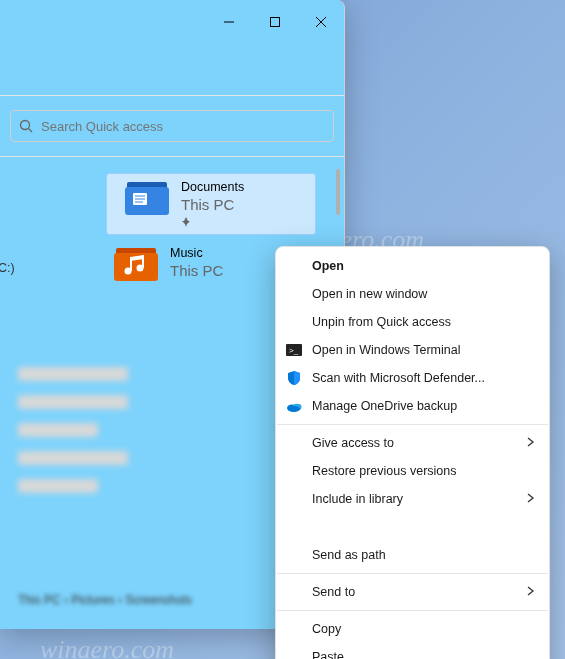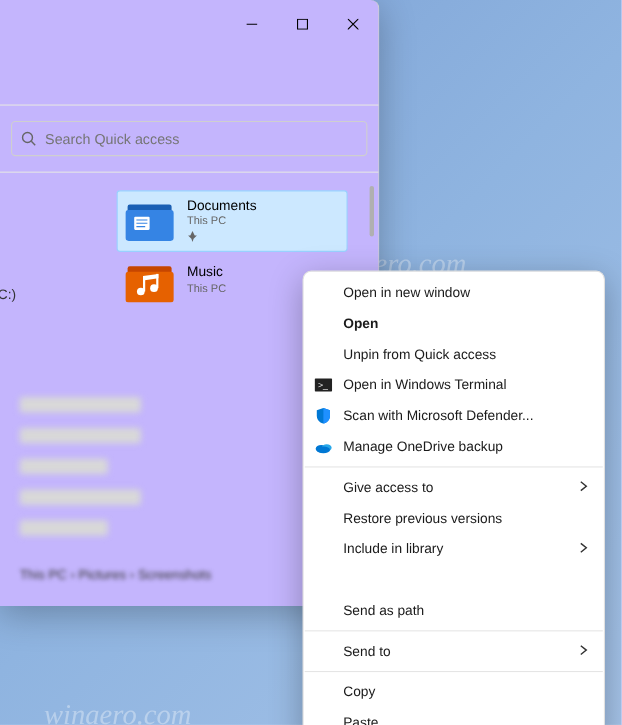--- a/index.html
+++ b/index.html
@@ -15,22 +15,22 @@
   }
   .wm1 { top: 85px; left: 40px; }
   .wm2 { top: 225px; left: -20px; }
   .wm2b { top: 225px; left: 290px; }
   .wm3 { top: 360px; left: 40px; }
   .wm4 { top: 498px; left: -20px; }
   .wm5 { top: 635px; left: 40px; }
 
   
   .explorer {
-    position: absolute; top: 0; left: 0; width: 345px; height: 551px;
-    background: #c4b5fd; border-radius: 0 8px 8px 0;
+    position: absolute; top: 0; left: 0; width: 345px; height: 629px;
+    background: #7dd3fc; border-radius: 0 8px 8px 0;
     box-shadow: 0 8px 32px rgba(0,0,0,0.25);
     border-right: 1px solid #d0d0d0;
   }
   .titlebar {
     height: 44px; display: flex; justify-content: flex-end; align-items: center;
   }
   .win-btn {
     width: 46px; height: 32px; display: flex; align-items: center; justify-content: center;
     color: #000;
   }
@@ -54,27 +54,27 @@
   .scrollbar {
     position: absolute; right: 4px; top: 12px; width: 4px; height: 46px;
     background: #b0b0b0; border-radius: 2px;
   }
   .folder-item {
     display: flex; align-items: flex-start; gap: 12px;
     padding: 6px 8px; margin: 4px 6px 4px 100px; border-radius: 3px;
     width: 210px;
   }
   .folder-item.selected {
-    background: #cce8ff; border: 1px solid #99d1ff; padding: 5px 7px; align-items: center;
+    background: #cce8ff; border: 1px solid #99d1ff; padding: 5px 18px;
   }
   .folder-icon {
     width: 44px; height: 36px; flex-shrink: 0;
   }
   .folder-text .name { font-size: 12.5px; color: #000; line-height: 1.3; }
-  .folder-text .loc { font-size: 10px; color: #666; line-height: 1.3; }
+  .folder-text .loc { font-size: 15px; color: #666; line-height: 1.3; }
   .folder-text .pin { font-size: 10px; color: #666; margin-top: 2px; }
   .drive-label {
     position: absolute; left: -2px; top: 104px; color: #333; font-size: 12.5px;
   }
   .blurred-items {
     margin-top: 80px; padding-left: 12px;
   }
   .blur-line {
     height: 14px; background: #d8d8d8; border-radius: 2px;
     filter: blur(3px); margin: 14px 0; width: 110px;
@@ -200,25 +200,25 @@
       <div class="blur-line short"></div>
     </div>
   </div>
 
   <div class="bottom-text">This PC › Pictures › Screenshots</div>
 </div>
 
 <div class="context-menu" id="context-menu">
     <div class="menu-item">
       <span class="micon"></span>
+      <span class="label" style="font-weight: 600;">Open</span>
+    </div>
+    <div class="menu-item">
+      <span class="micon"></span>
       <span class="label">Open in new window</span>
-    </div>
-    <div class="menu-item">
-      <span class="micon"></span>
-      <span class="label" style="font-weight: 600;">Open</span>
     </div>
     <div class="menu-item">
       <span class="micon"></span>
       <span class="label">Unpin from Quick access</span>
     </div>
     <div class="menu-item">
       <span class="micon">
         <svg width="16" height="16">
           <rect x="0" y="2" width="16" height="12" rx="1" fill="#222"></rect>
           <text x="3" y="11" font-size="8" fill="#fff" font-family="monospace">&gt;_</text>

